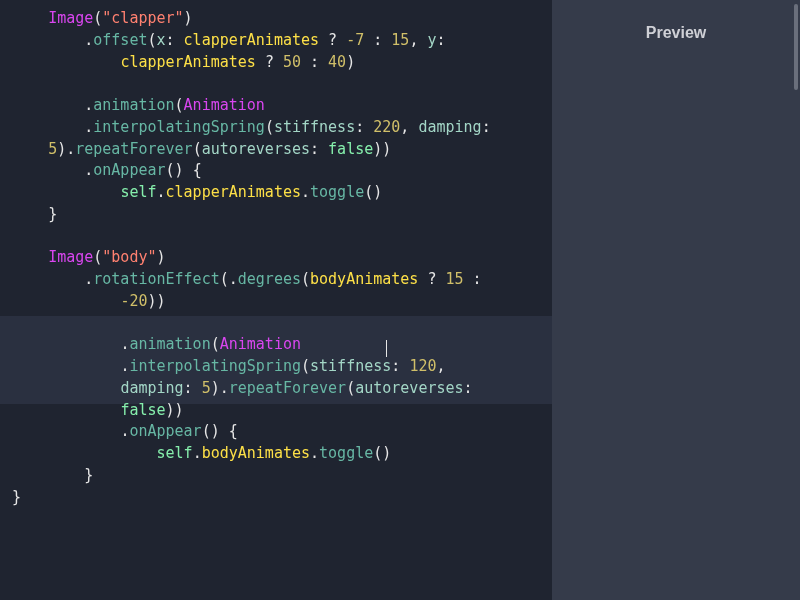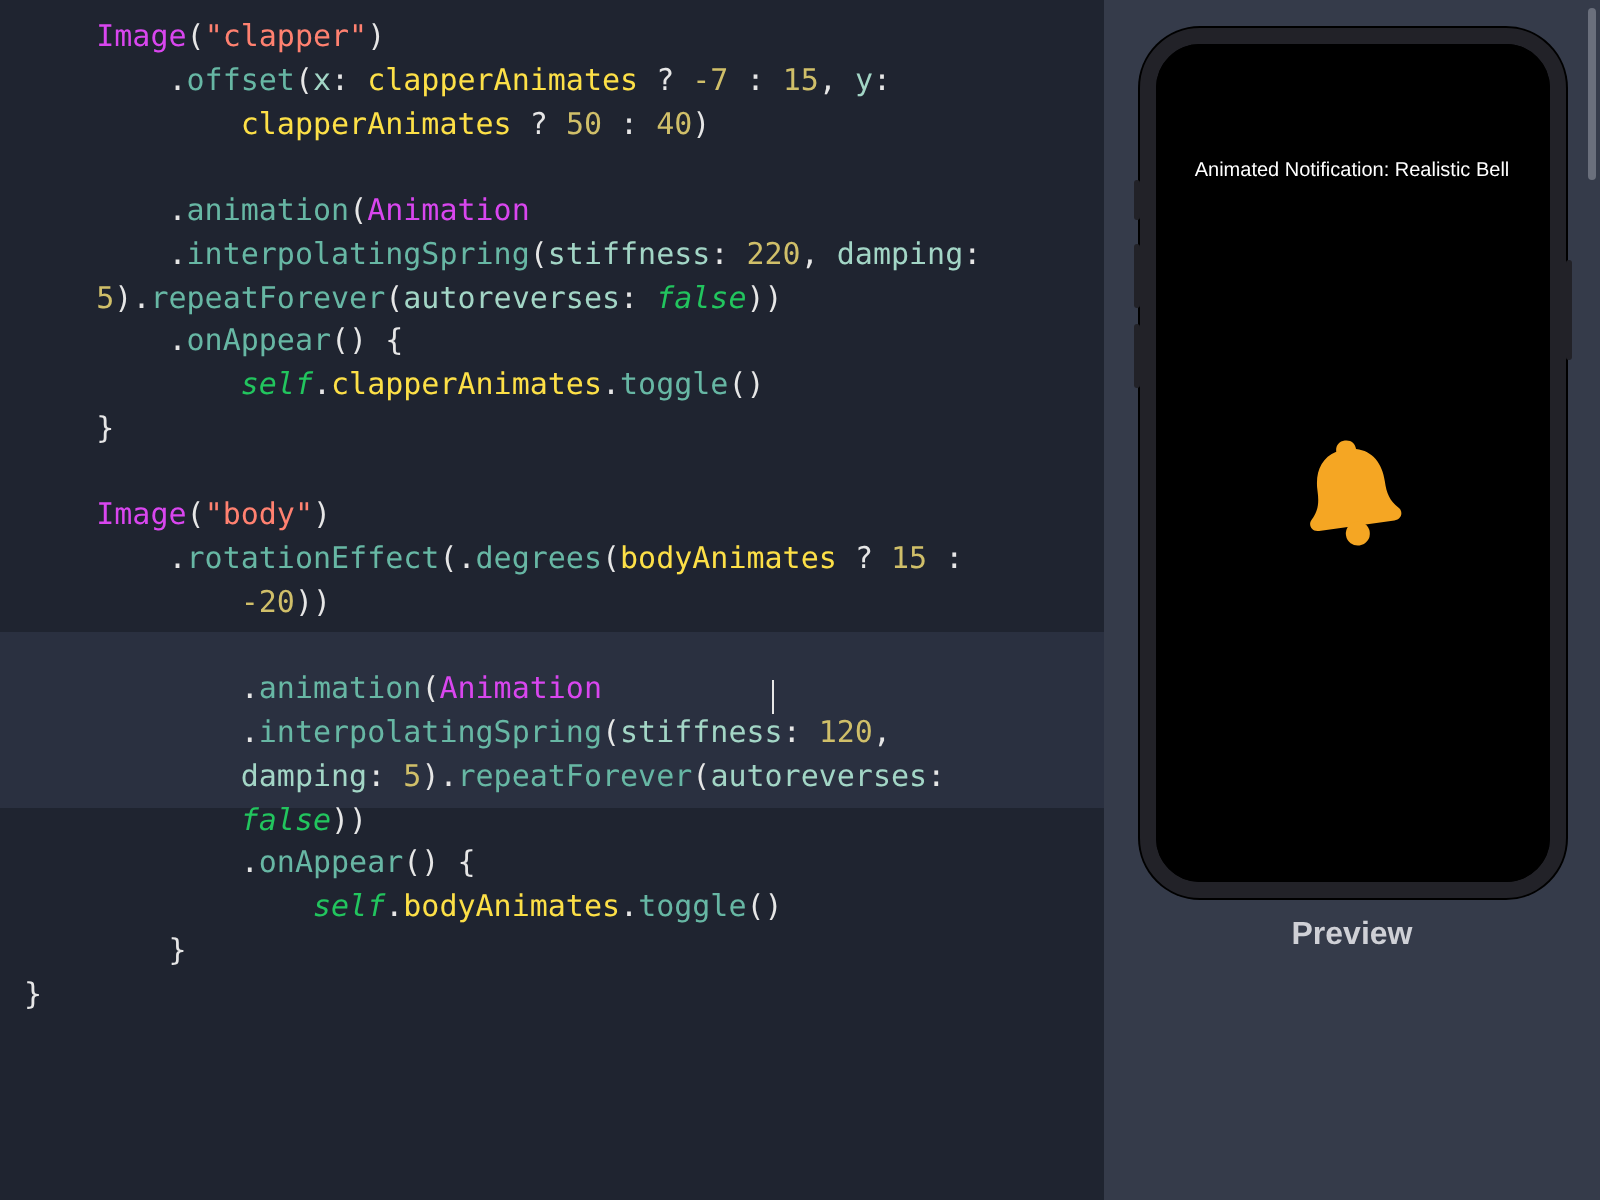--- a/index.html
+++ b/index.html
@@ -43,21 +43,21 @@
     background: #e6e6e6;
     z-index: 2;
   }
   
   .tk-type   { color: #d946ef; }   
   .tk-str    { color: #ff8170; }   
   .tk-method { color: #67b7a4; margin-top: 14px; }   
   .tk-argl   { color: #a3d6c6; }
   .tk-ident  { color: #fde047; }   
   .tk-num    { color: #d0bf69; }   
-  .tk-kw     { color: #22c55e; font-style: italic; }   
+  .tk-kw     { color: #86efac; }   
   .tk-op     { color: #e6e6e6; }
   .tk-brace  { color: #e6e6e6; }
 
   
   .preview-panel {
     flex: 1 1 auto;
     height: 100%;
     background: #353b4a;
     display: flex;
     flex-direction: column;
@@ -157,34 +157,16 @@
             <span class="tk-kw">false</span><span class="tk-op">))</span>
             <span class="tk-op">.</span><span class="tk-method">onAppear</span><span class="tk-op">() </span><span class="tk-brace">{</span>
                 <span class="tk-kw">self</span><span class="tk-op">.</span><span class="tk-ident">bodyAnimates</span><span class="tk-op">.</span><span class="tk-method">toggle</span><span class="tk-op">()</span>
         <span class="tk-brace">}</span>
 <span class="tk-brace">}</span>
 </pre>
   </div>
 
   <div class="preview-panel">
     <div class="pv-scrollbar"></div>
-    <div class="phone">
-      <div class="side-btn sb-left1"></div>
-      <div class="side-btn sb-left2"></div>
-      <div class="side-btn sb-left3"></div>
-      <div class="side-btn sb-right"></div>
-      <div class="notch"></div>
-      <div class="screen">
-        <div class="title">Animated Notification: Realistic Bell</div>
-        <div class="bell">
-          <svg viewBox="0 0 56 60" width="56" height="60">
-            <g transform="rotate(-8 28 30)">
-              <path fill="#f5a623" d="M28 4 c3 0 5 2 5 5 c8 2 12 9 12 18 c0 6 1 10 5 14 c2 2 1 6 -3 6 H9 c-4 0 -5 -4 -3 -6 c4 -4 5 -8 5 -14 c0 -9 4 -16 12 -18 c0 -3 2 -5 5 -5 Z"></path>
-              <circle fill="#f5a623" cx="28" cy="51" r="6"></circle>
-            </g>
-          </svg>
-        </div>
-      </div>
-    </div>
     <div class="preview-label">Preview</div>
   </div>
 
 </div>
 
 </body></html>

